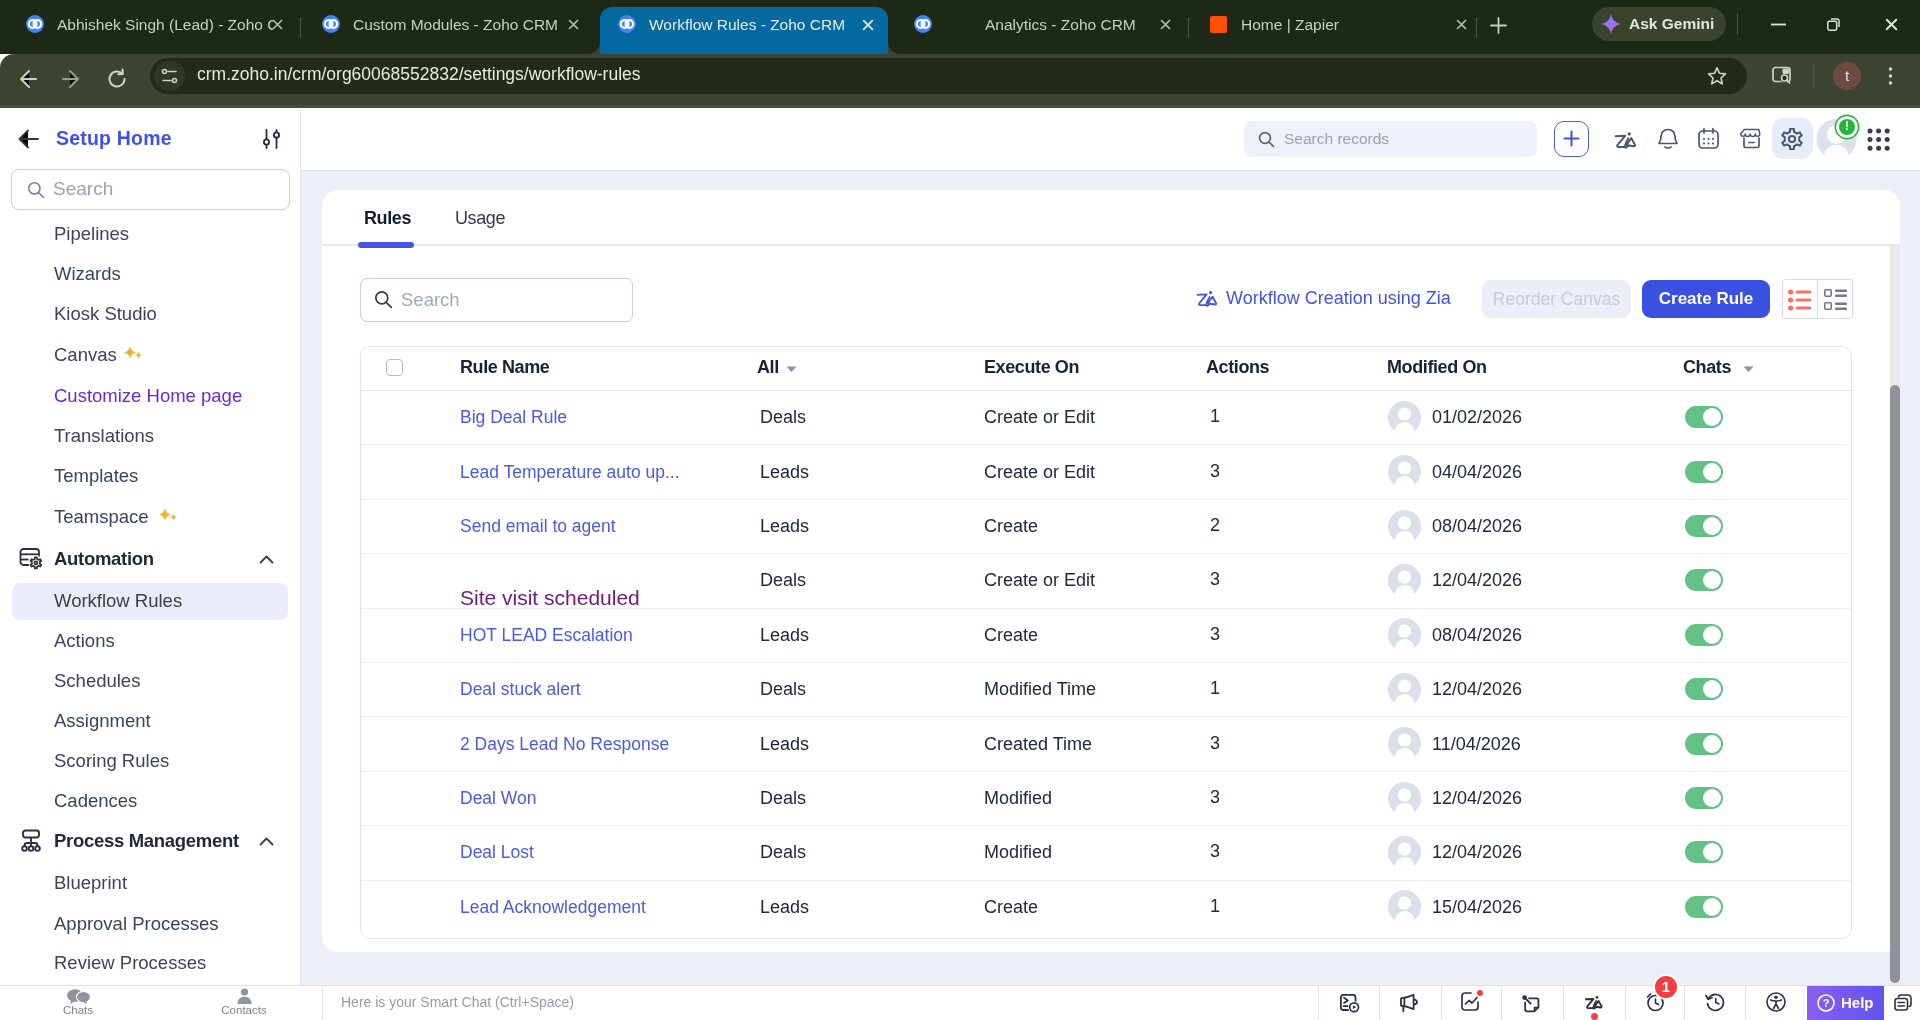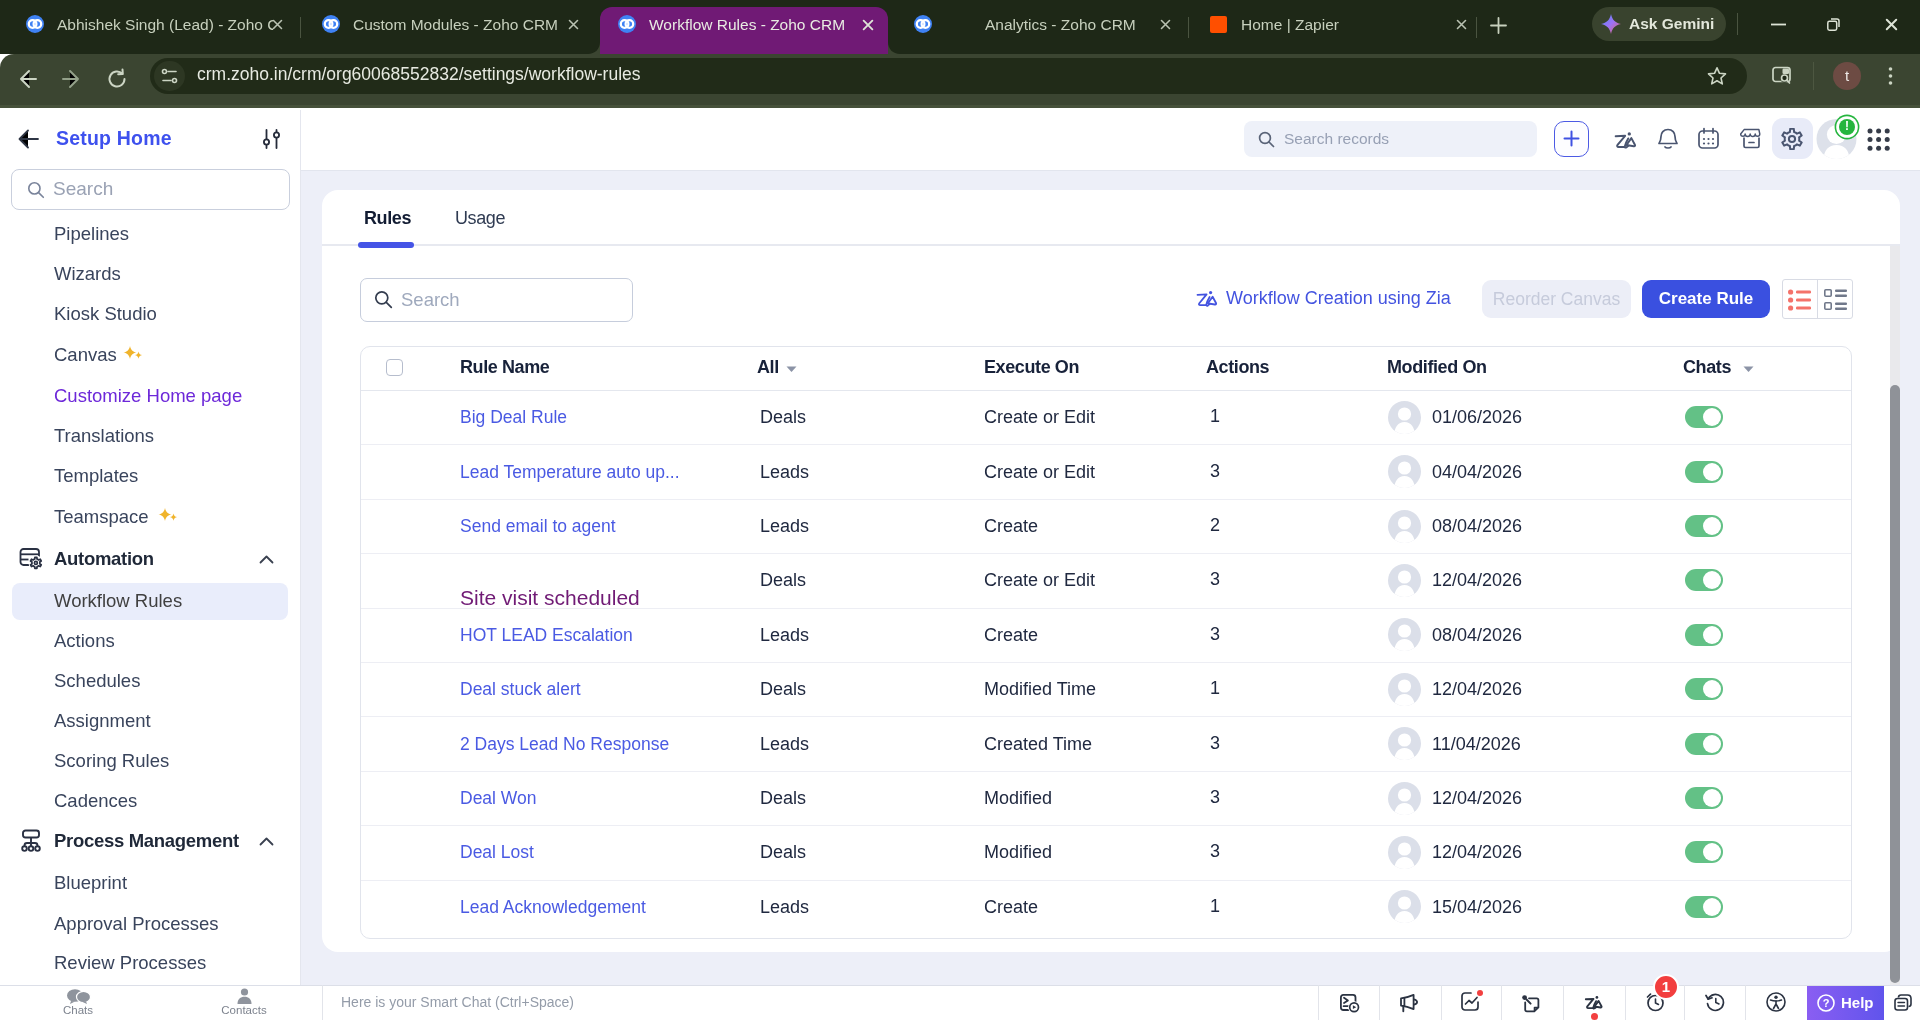--- a/index.html
+++ b/index.html
@@ -25,21 +25,21 @@
 <svg class="abs" style="left:18px;top:8px" width="18" height="18" viewBox="0 0 18 18">
 <circle cx="9" cy="9" r="9" fill="#3f82f4"></circle>
 <circle cx="6.6" cy="9" r="3.8" fill="none" stroke="#fff" stroke-width="2.3"></circle>
 <circle cx="11.4" cy="9" r="3.8" fill="none" stroke="#fff" stroke-width="2.3"></circle>
 </svg>
 <div class="abs" style="left:49px;top:8px;width:210px;height:20px;overflow:hidden;color:#c7d0bd;font-size:15.5px;line-height:20px;white-space:nowrap;">Custom Modules - Zoho CRM</div>
 <svg class="abs" style="left:264px;top:12px" width="11" height="11" viewBox="0 0 11 11">
 <path d="M1.5 1.5 L9.5 9.5 M9.5 1.5 L1.5 9.5" stroke="#b9c2b2" stroke-width="1.6" stroke-linecap="round"></path>
     </svg>
 </div>
-<div class="abs" style="left:600px;top:7px;width:288px;height:47px;background:#701a75;border-radius:12px 12px 0 0;">
+<div class="abs" style="left:600px;top:7px;width:288px;height:47px;background:#0369a1;border-radius:12px 12px 0 0;">
 <svg class="abs" style="left:18px;top:8px" width="18" height="18" viewBox="0 0 18 18">
 <circle cx="9" cy="9" r="9" fill="#3f82f4"></circle>
 <circle cx="6.6" cy="9" r="3.8" fill="none" stroke="#fff" stroke-width="2.3"></circle>
 <circle cx="11.4" cy="9" r="3.8" fill="none" stroke="#fff" stroke-width="2.3"></circle>
 </svg>
 <div class="abs" style="left:49px;top:8px;width:205px;height:20px;overflow:hidden;color:#e9ece3;font-size:15.5px;line-height:20px;white-space:nowrap;">Workflow Rules - Zoho CRM</div>
 <svg class="abs" style="left:262px;top:12px" width="12" height="12" viewBox="0 0 11 11">
 <path d="M1.5 1.5 L9.5 9.5 M9.5 1.5 L1.5 9.5" stroke="#dfe5d7" stroke-width="1.7" stroke-linecap="round"></path>
     </svg>
 </div>
@@ -330,21 +330,21 @@
       <clipPath id="av1388401">
         <circle cx="16.5" cy="16.5" r="16.5"></circle>
       </clipPath>
     </defs>
 <circle cx="16.5" cy="16.5" r="16.5" fill="#dbdfe9"></circle>
 <g clip-path="url(#av1388401)">
       <circle cx="16.5" cy="13" r="6.6" fill="#fff"></circle>
 <path d="M16.5 21 C10 21 6.7 26 6.2 33 H26.8 C26.3 26 23 21 16.5 21 Z" fill="#fff"></path>
     </g>
   </svg>
-<div class="abs" style="left:1432px;top:406px;color:#202940;font-size:18px;line-height:22px;">01/06/2026</div>
+<div class="abs" style="left:1432px;top:406px;color:#202940;font-size:18px;line-height:22px;">01/02/2026</div>
 <div class="abs" style="left:1685px;top:406px;width:38px;height:22px;background:#63c186;border-radius:11px;"></div>
 <div class="abs" style="left:1703px;top:408px;width:18px;height:18px;background:#fff;border-radius:50%;"></div>
 <div class="abs" style="left:361px;top:444px;width:1490px;height:1px;background:#edeef4;"></div>
 <div class="abs" style="left:460px;top:461px;color:#4a5ae3;font-size:17.5px;line-height:22px;">Lead Temperature auto up...</div>
 <div class="abs" style="left:760px;top:461px;color:#202940;font-size:18px;line-height:22px;">Leads</div>
 <div class="abs" style="left:984px;top:461px;color:#202940;font-size:18px;line-height:22px;">Create or Edit</div>
 <div class="abs" style="left:1210px;top:460px;color:#202940;font-size:18px;line-height:22px;">3</div>
 <svg class="abs" style="left:1388px;top:455px" width="33" height="33" viewBox="0 0 33 33">
 <defs>
       <clipPath id="av1388455">

